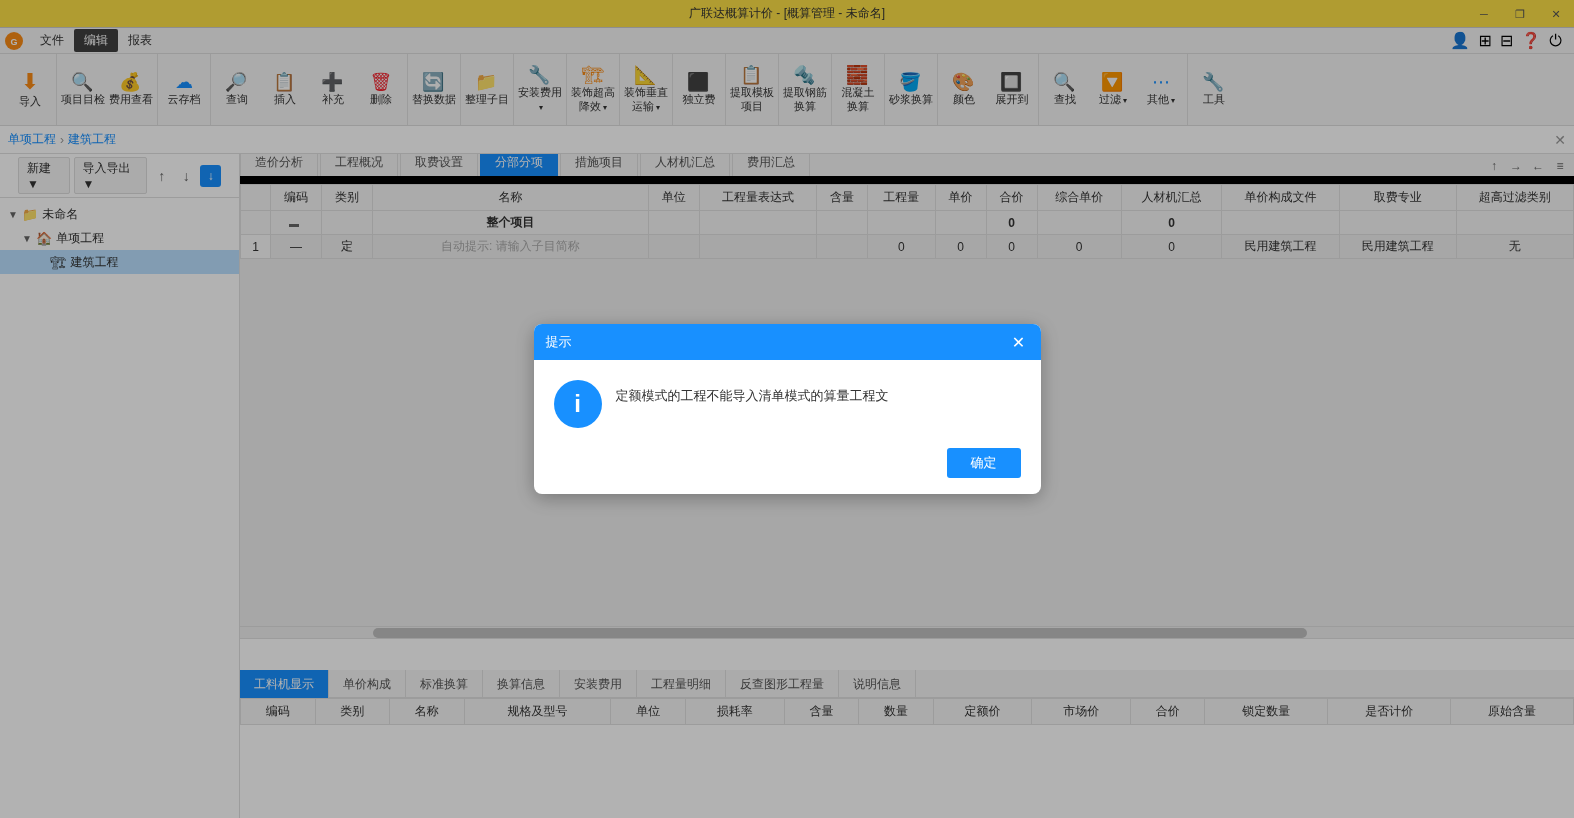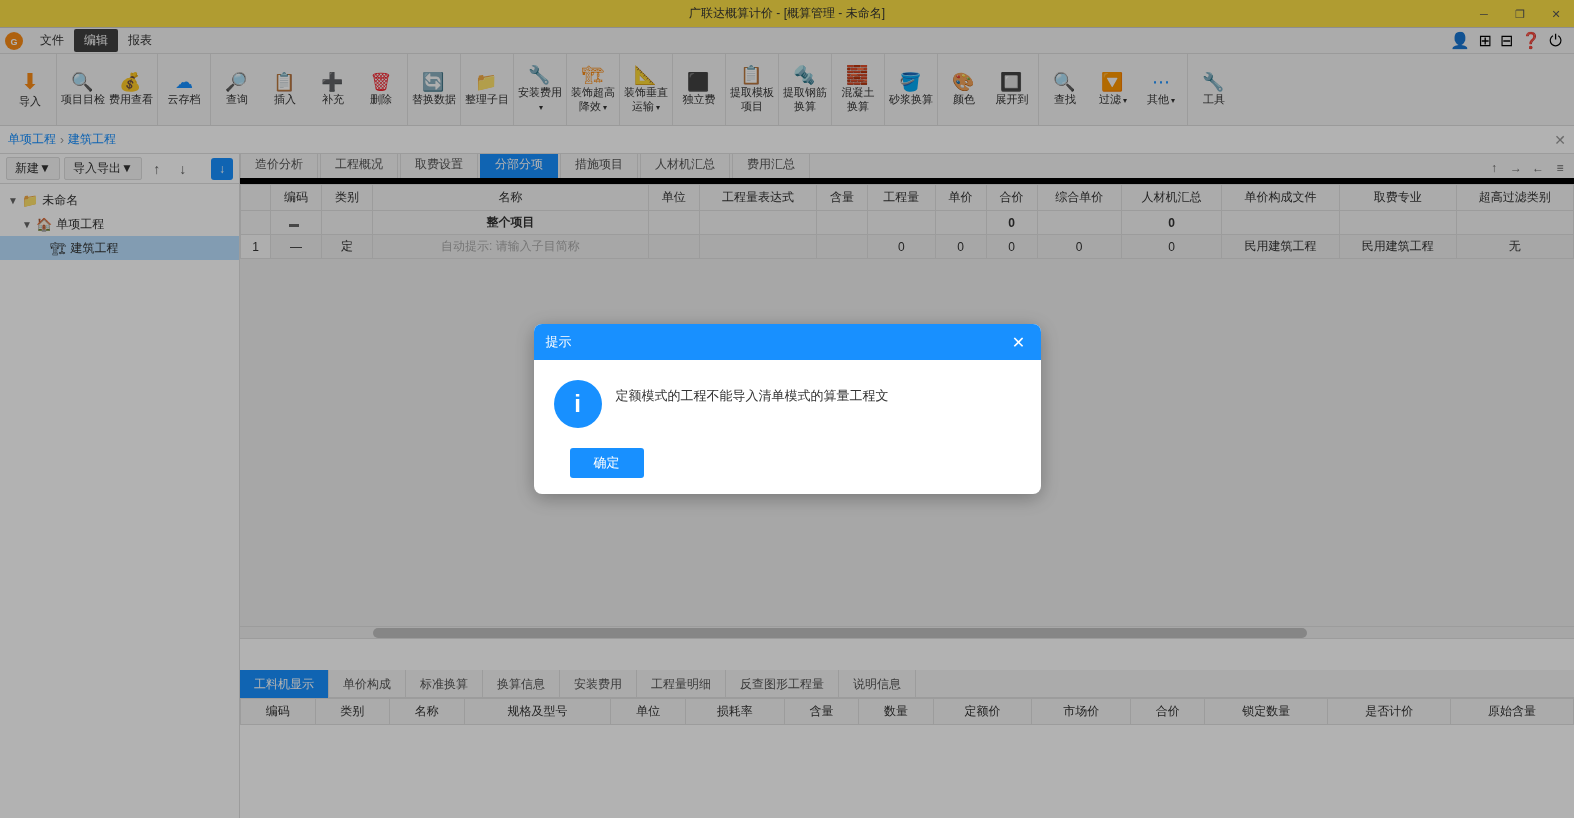--- a/index.html
+++ b/index.html
@@ -146,21 +146,21 @@
       background: #f5f5f5;
       border-right: 1px solid #e0e0e0;
       color: #333;
     }
     .left-tab:last-child { border-right: none; }
     .left-tab.active { background: #fff; color: #1890ff; border-bottom: 2px solid #1890ff; }
 
     #left-toolbar {
       display: flex;
       align-items: center;
-      padding: 3px 6px;
+      padding: 3px 18px;
       border-bottom: 1px solid #e0e0e0;
       gap: 4px;
     }
     .lt-btn {
       padding: 2px 8px;
       font-size: 12px;
       cursor: pointer;
       background: #f5f5f5;
       border: 1px solid #ddd;
       border-radius: 2px;
@@ -213,21 +213,21 @@
       flex: 1;
       display: flex;
       flex-direction: column;
       overflow: hidden;
     }
 
     
     #tab-bar {
       display: flex;
       background: #f5f5f5;
-      border-bottom: 6px solid #000000;
+      border-bottom: 8px solid #000000;
       height: 30px;
       align-items: flex-end;
     }
     .tab-item {
       padding: 0 14px;
       height: 28px;
       display: flex;
       align-items: center;
       font-size: 12px;
       cursor: pointer;
@@ -394,20 +394,21 @@
       justify-content: center;
       flex-shrink: 0;
       font-size: 24px;
       color: white;
       font-weight: bold;
     }
     #dialog-msg { font-size: 13px; line-height: 1.8; color: #333; padding-top: 4px; }
     #dialog-footer {
       padding: 10px 20px 16px 36px;
       display: flex;
+      justify-content: flex-end;
     }
     #confirm-btn {
       background: #1890ff;
       color: white;
       border: none;
       padding: 6px 24px;
       border-radius: 3px;
       font-size: 13px;
       cursor: pointer;
     }

